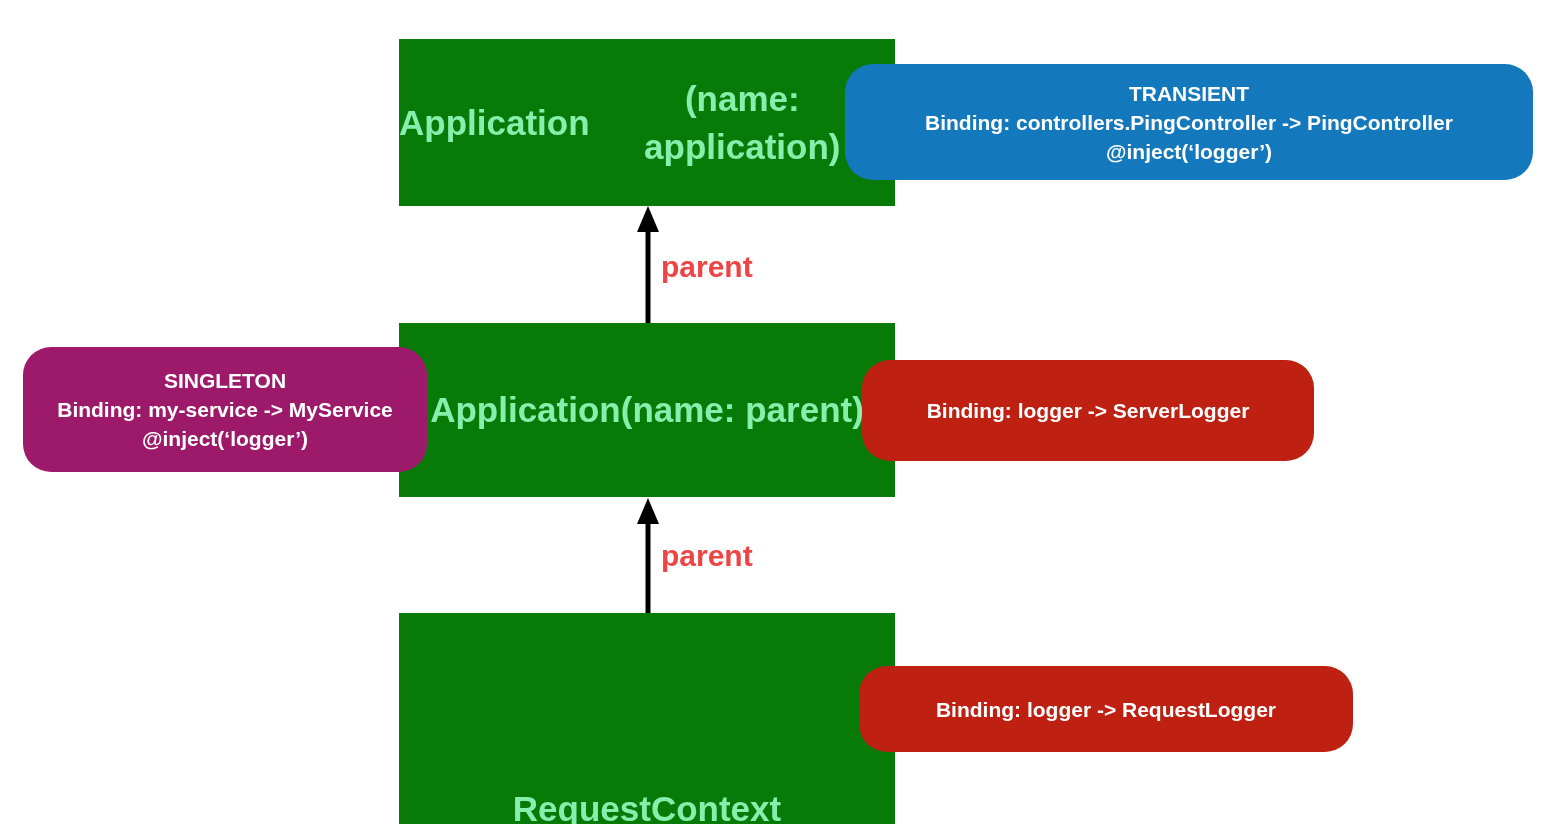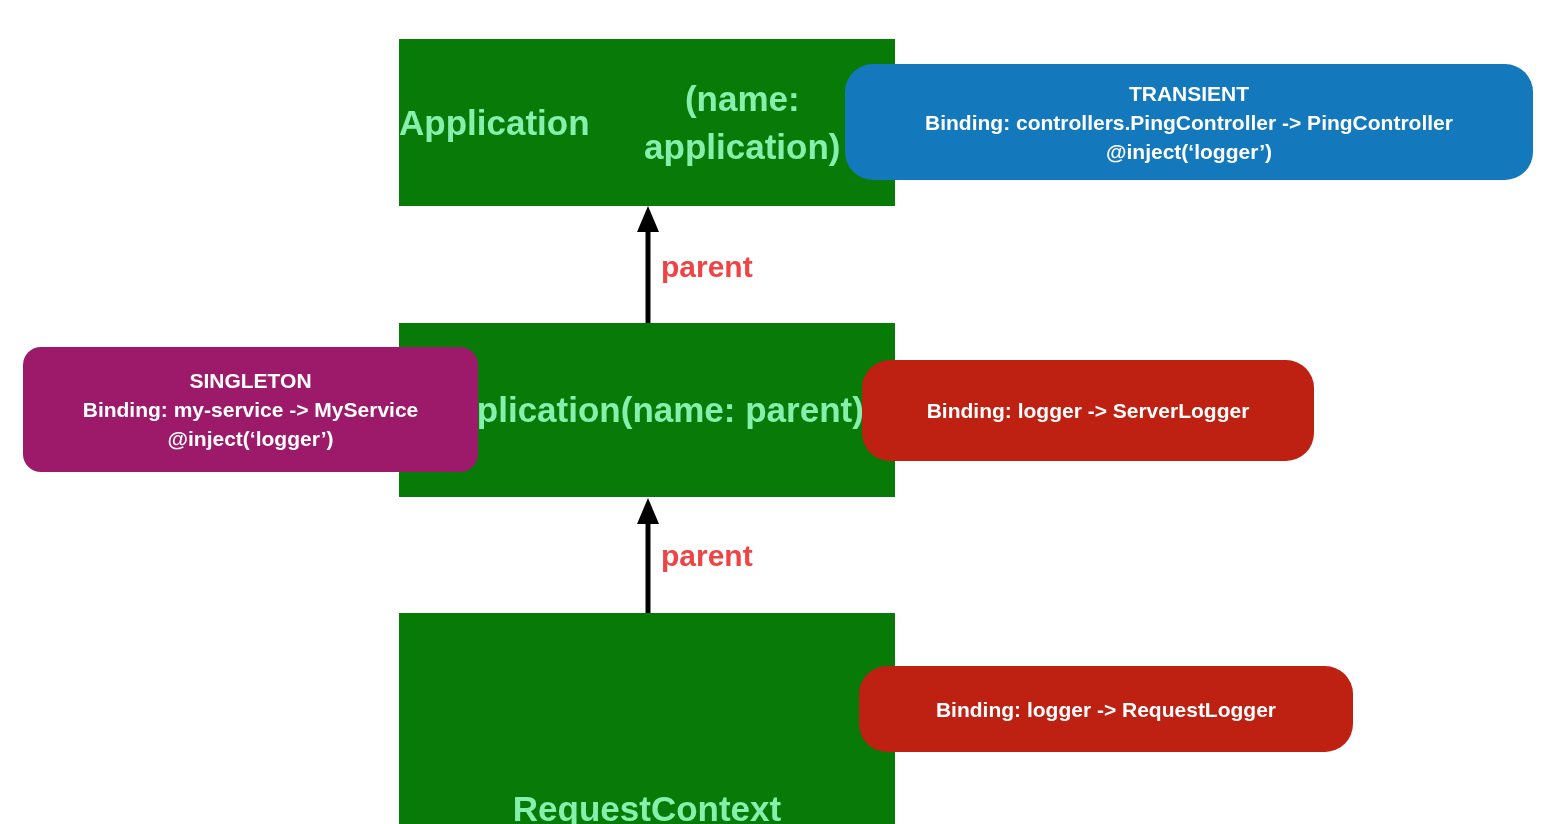--- a/index.html
+++ b/index.html
@@ -44,21 +44,21 @@
     align-items: center;
     justify-content: center;
     text-align: right;
     font-size: 21px;
     line-height: 29px;
     z-index: 2;
     padding: 0 10px;
     box-sizing: border-box;
   }
   #annotation-transient     { left: 845px; top: 64px;  width: 688px; height: 116px; background: var(--blue); }
-  #annotation-singleton     { left: 23px;  top: 347px; width: 455px; height: 125px; background: var(--purple); border-radius: 18px; }
+  #annotation-singleton     { left: 23px;  top: 347px; width: 404px; height: 125px; background: var(--purple); }
   #annotation-serverlogger  { left: 862px; top: 360px; width: 452px; height: 101px;  background: var(--red); }
   #annotation-requestlogger { left: 859px; top: 666px; width: 494px; height: 86px;  background: var(--red); }
 
   
   .edge-label {
     position: absolute;
     color: #ef4444;
     font-size: 30px;
     line-height: 34px;
     z-index: 1;

